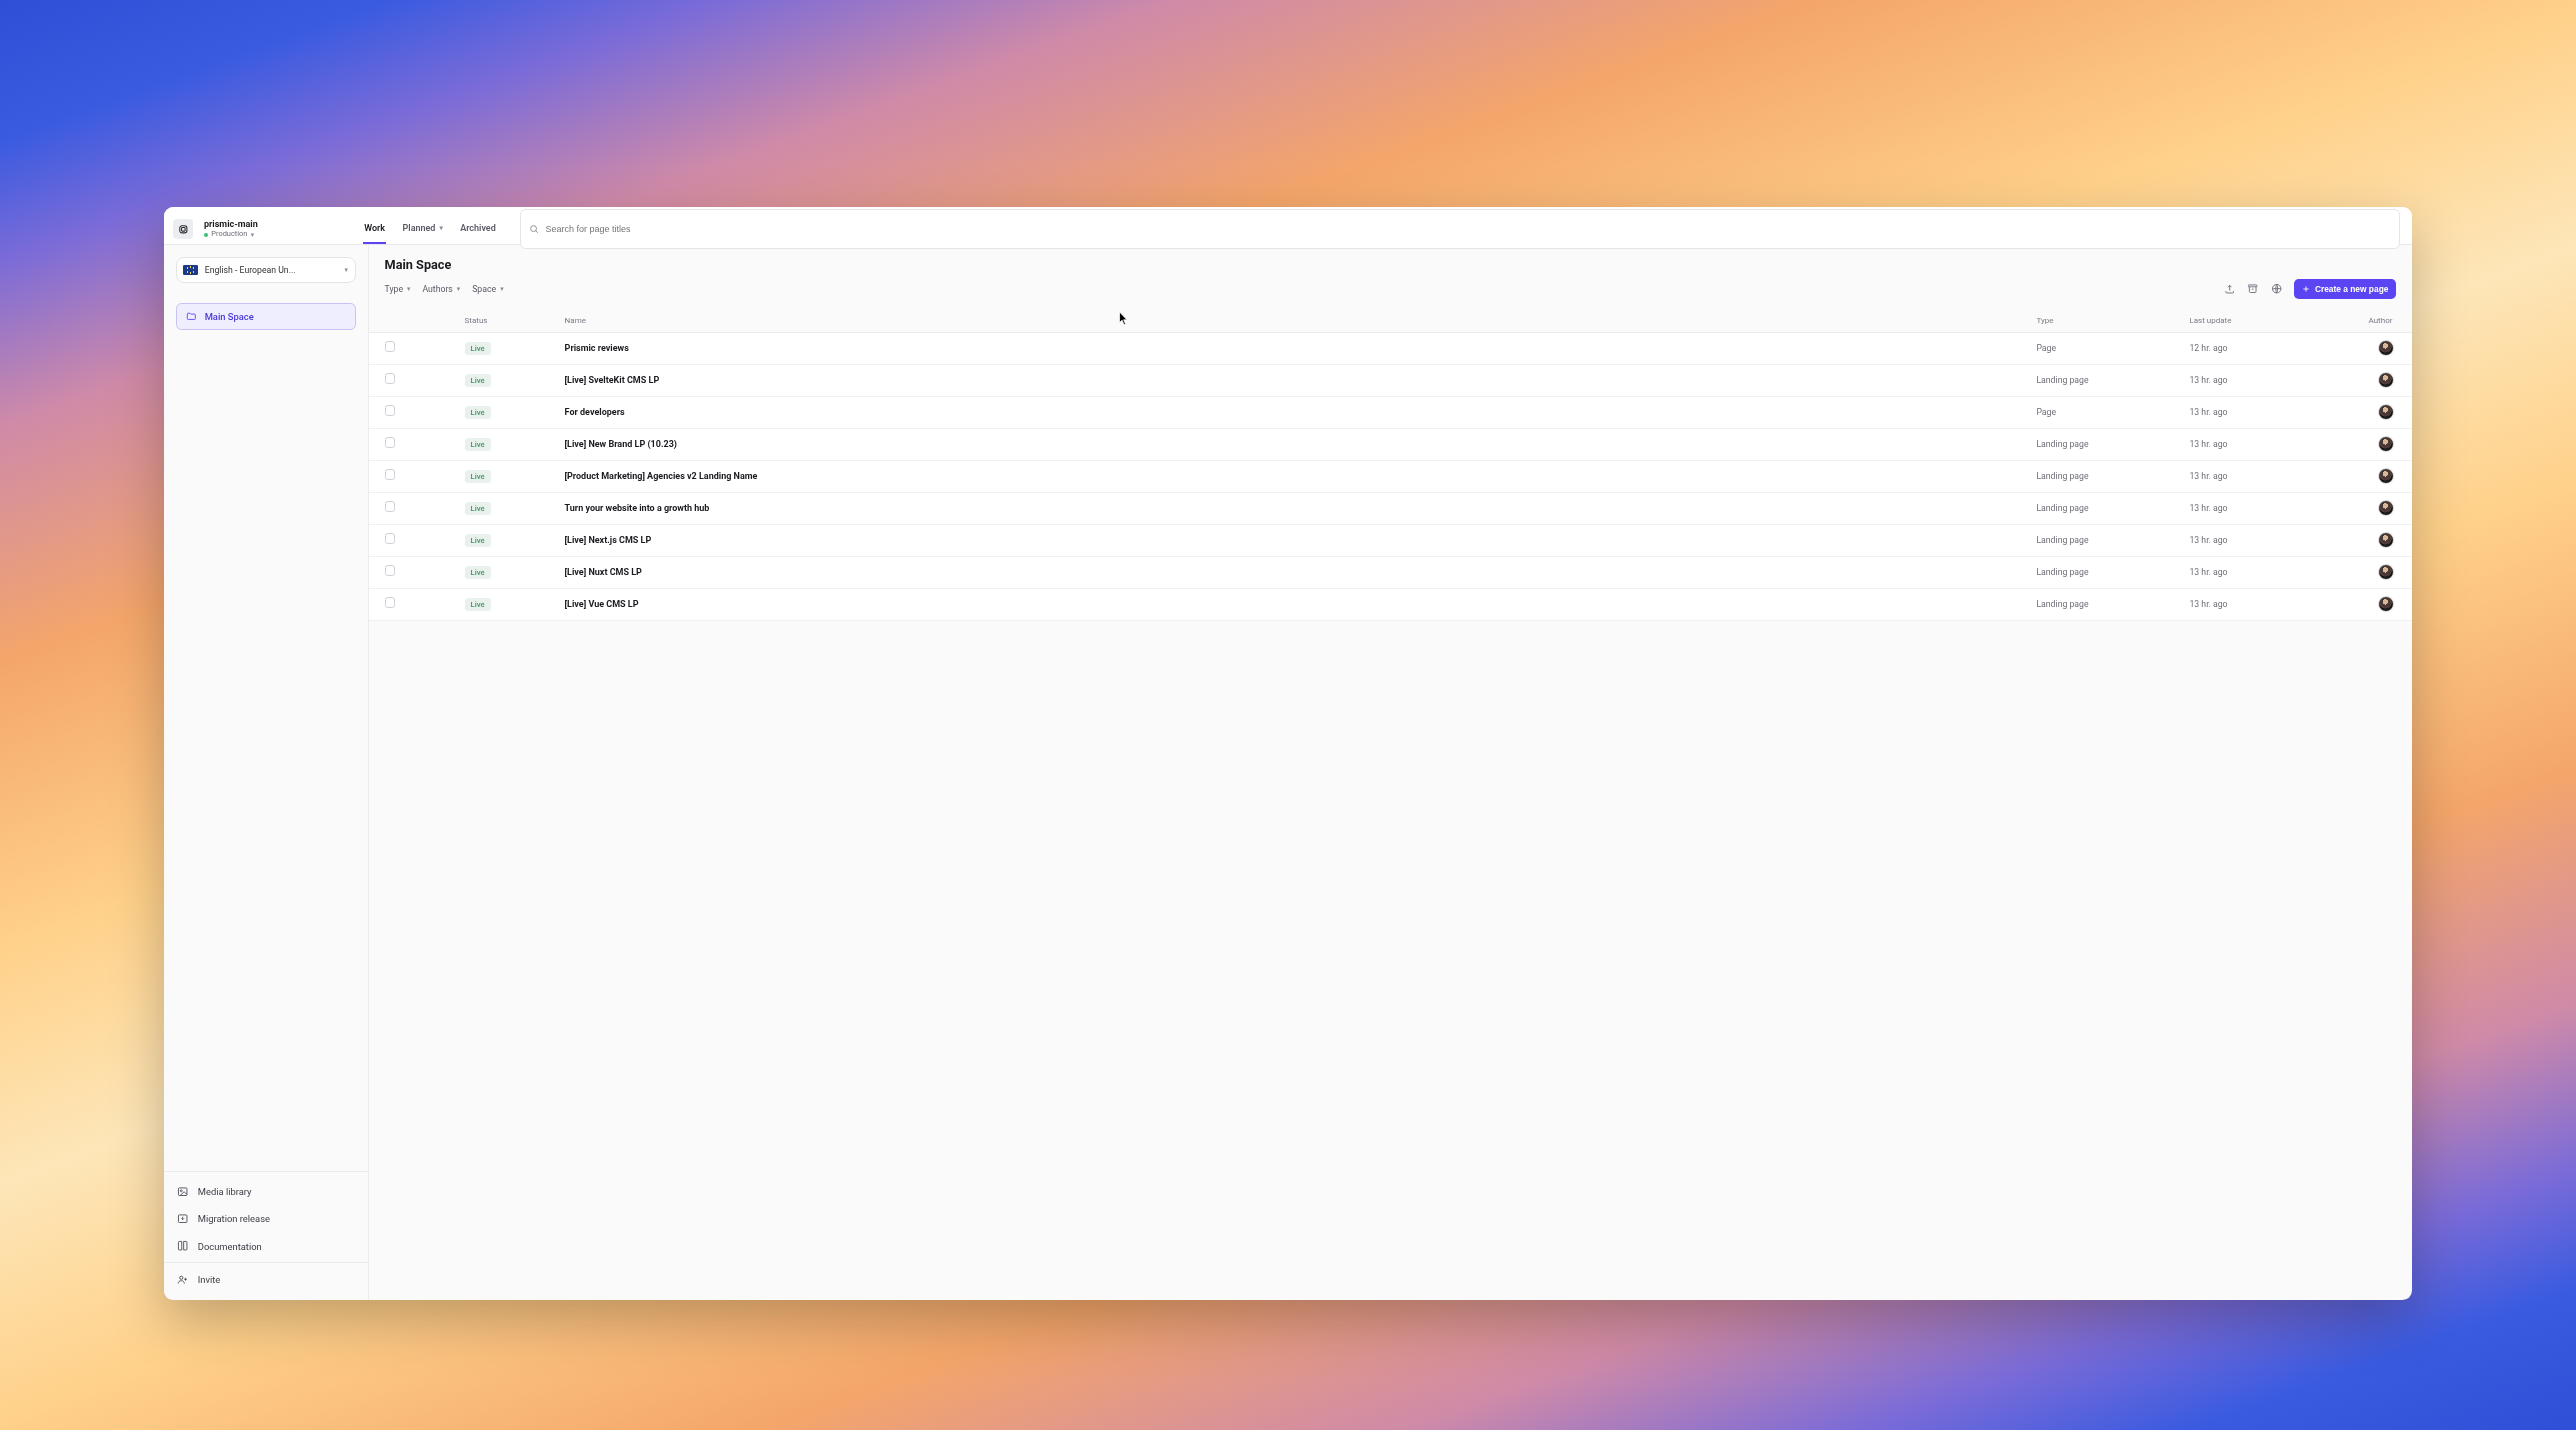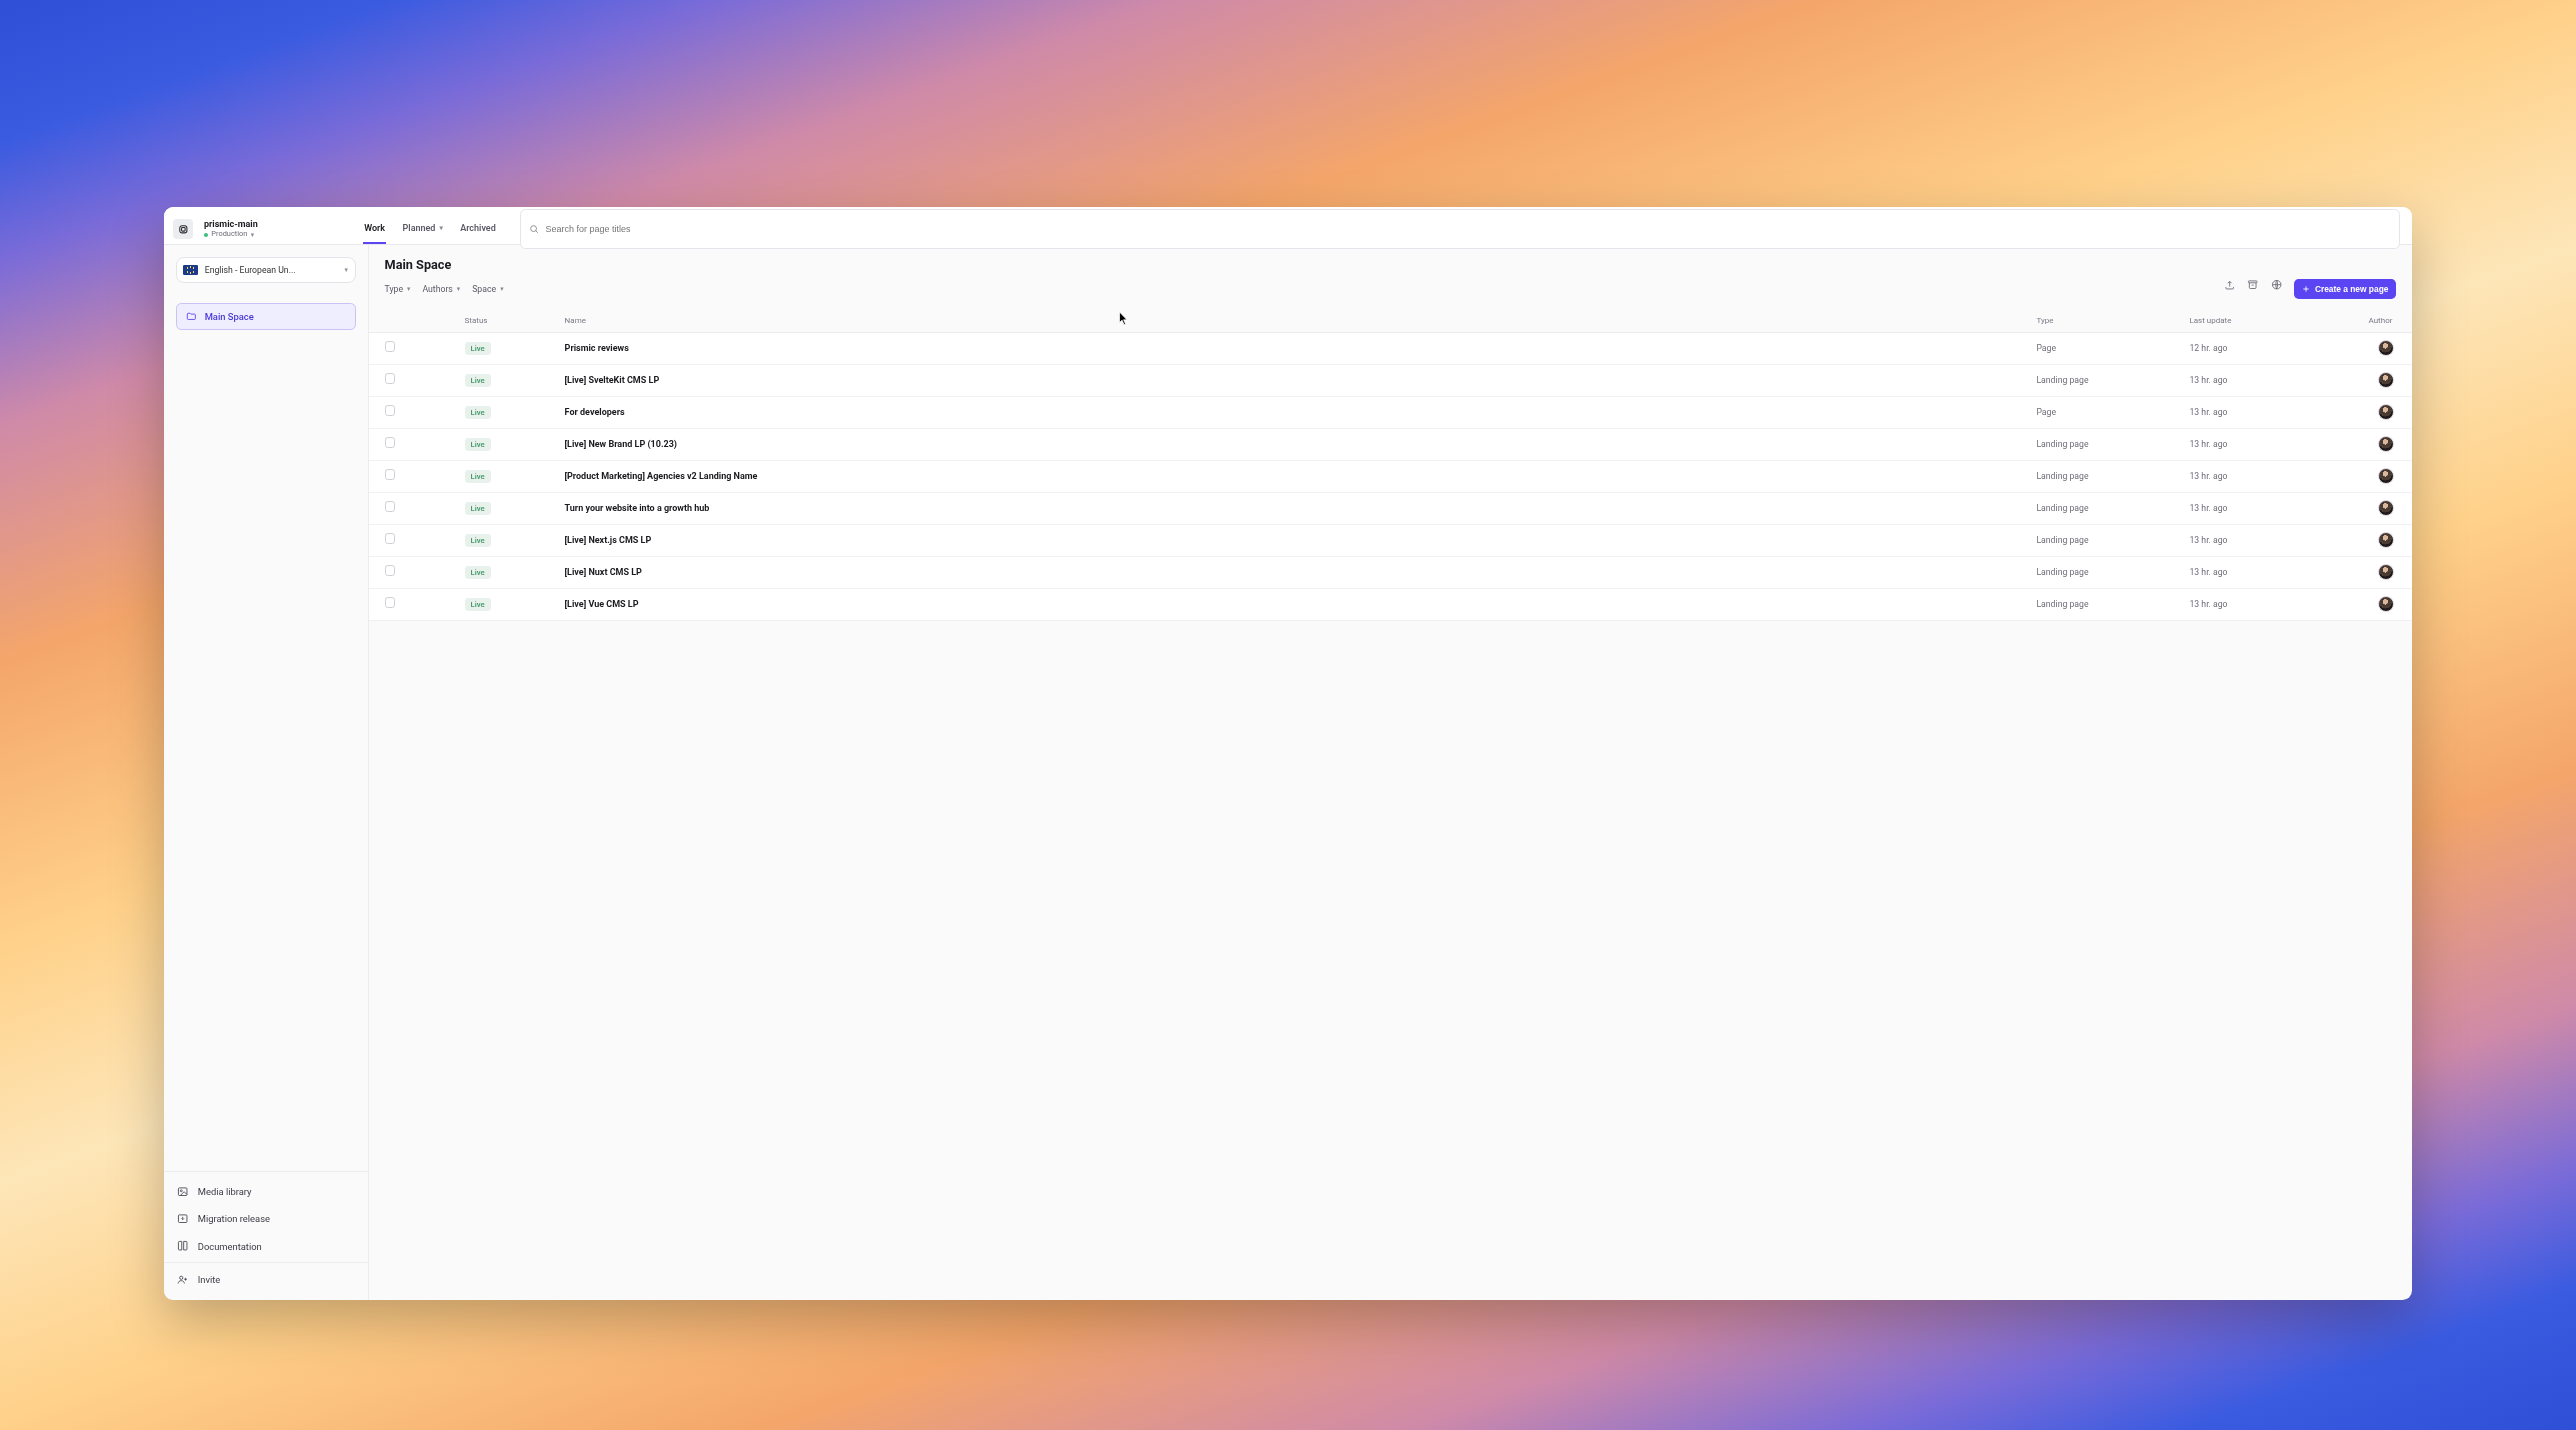--- a/index.html
+++ b/index.html
@@ -129,21 +129,21 @@
   .side-divider{height:0.7px;background:#ececf0;margin:2.7px 0;}
   .main { flex:1; overflow:auto; padding: 12px 0 0 0; }
   .main-header { padding: 0 16px; }
   .main-title { font-size:12.7px; font-weight:700; color:#1b1b20; margin-bottom:6.7px;}
   .filters-row {
     display:flex; align-items:center; justify-content:space-between;
     padding: 0 16px; margin-top:2.7px;
   }
   .filters { display:flex; gap:12px; }
   .filter { font-size:8.7px; color:#5a5a66; display:flex;align-items:center;gap:4px; cursor:pointer; }
-  .actions { display:flex; gap:12px; }
+  .actions { display:flex; align-items:center; gap:12px; }
   .icon-btn { color:#6b6b76; cursor:pointer; display:flex; }
   .create-btn {
     background:#5b44f2; color:#fff; border:none; border-radius:4.7px;
     height:20px; padding:0 8px; font-size:8.4px; font-weight:600;
     display:flex; align-items:center; gap:4.7px; cursor:pointer;
   }
   .table { margin-top:10.7px; }
   .thead, .trow {
     display:grid;
     grid-template-columns: 34px 54px 1fr 107px 107px 54px;

